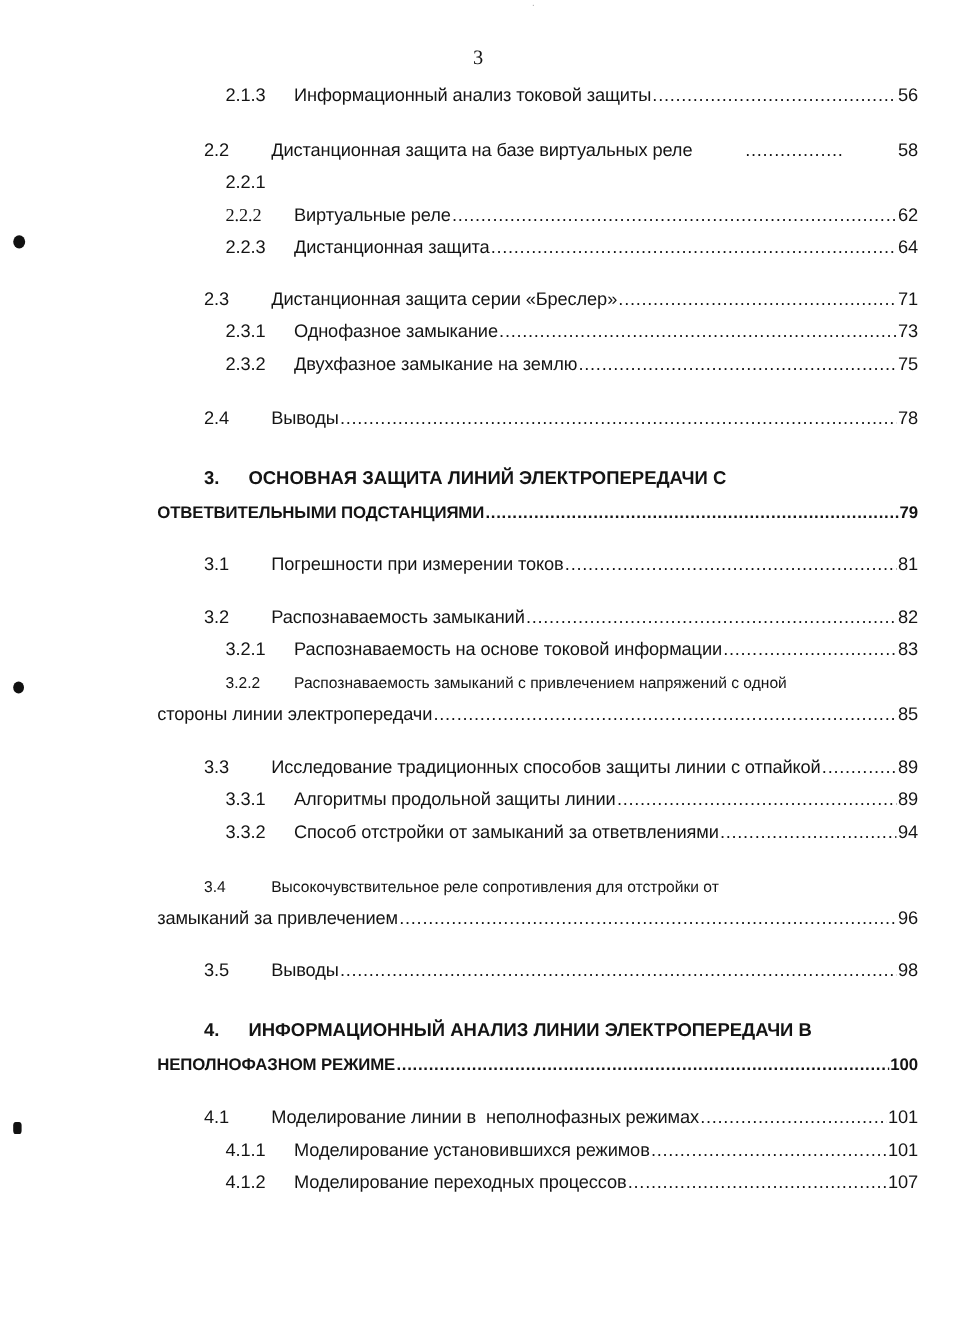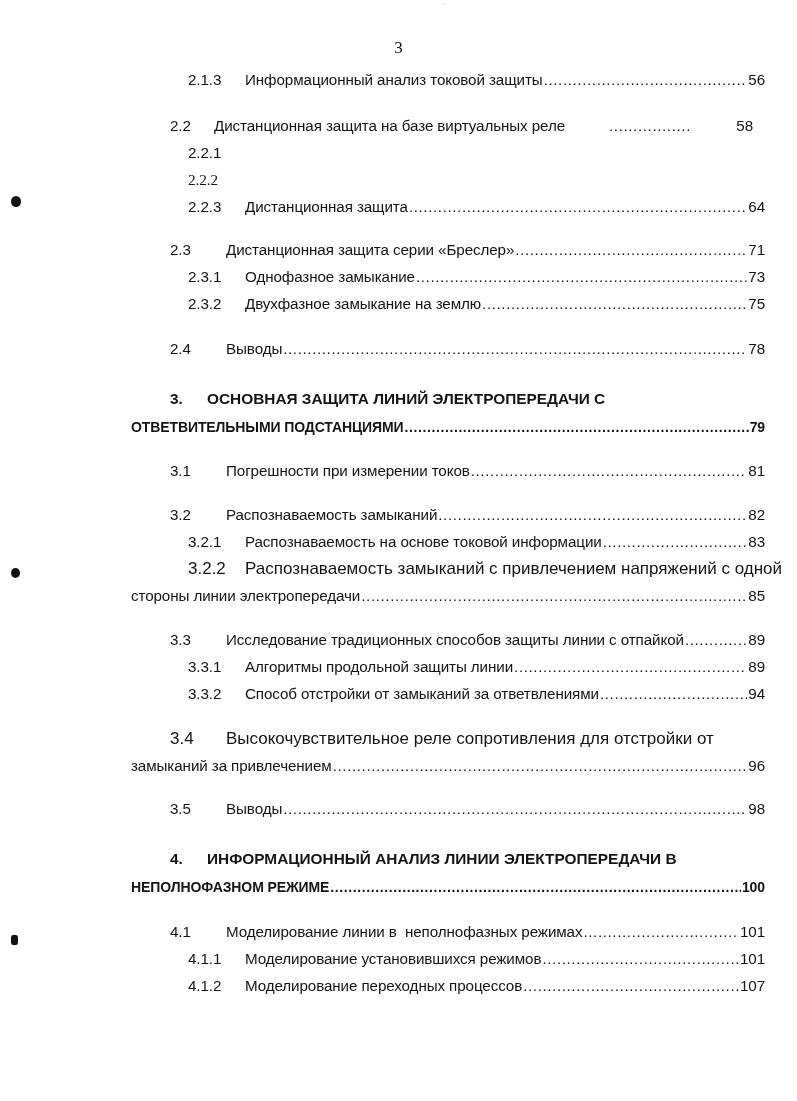--- a/index.html
+++ b/index.html
@@ -11,21 +11,21 @@
     .hole { position: absolute; background: #111; border-radius: 50%; }
     .row { position: absolute; left: 0; width: 797px; height: 24px; font-size: 15.2px; line-height: 24px;
            letter-spacing: -0.1px; }
     .row .num { position: absolute; top: 0; }
     .row .fill { position: absolute; top: 0; display: flex; align-items: baseline; white-space: nowrap; overflow: hidden; }
     .row .title { flex: 0 0 auto; }
     .row .dots { flex: 1 1 auto; overflow: hidden; white-space: nowrap; margin: 0 1px; letter-spacing: 0.6px; }
     .row .dots::before { content: "................................................................................................................................................................................................................................................................................................................"; }
     .row .page { flex: 0 0 auto; }
     .row.bold { font-weight: bold; font-size: 14px; }
-    .line-only { position: absolute; left: 0; width: 797px; height: 24px; line-height: 24px; font-size: 17px; }
+    .line-only { position: absolute; left: 0; width: 797px; height: 24px; line-height: 24px; font-size: 13px; }
     .line-only.bold { font-weight: bold; font-size: 15.4px; }
     .line-only span { position: absolute; top: 0; white-space: nowrap; }
   </style>
 </head>
 <body>
 
 <div class="speck"></div>
 <div class="page-number">3</div>
 
 <div class="hole" style="left:11px;top:196px;width:10px;height:11px;"></div>
@@ -36,33 +36,38 @@
   <span class="num" style="left:188px;">2.1.3</span>
   <div class="fill" style="left:245px;width:520px;">
     <span class="title">Информационный анализ токовой защиты</span>
     <span class="dots"></span>
     <span class="page">56</span>
   </div>
 </div>
 
 <div class="row" style="top:114px;">
   <span class="num" style="left:170px;">2.2</span>
-  <div class="fill" style="left:214px;width:539px;gap:43px;">
+  <div class="fill" style="left:226px;width:539px;gap:43px;">
     <span class="title">Дистанционная защита на базе виртуальных реле</span>
     <span class="dots"></span>
     <span class="page">58</span>
   </div>
 </div>
 
 <div class="row" style="top:141px;padding-left:16px;">
   <span class="num" style="left:188px;">2.2.1</span>
 </div>
 
 <div class="row" style="top:168px;">
   <span class="num" style="left:188px;font-family:Liberation Serif, serif;">2.2.2</span>
+  <div class="fill" style="left:245px;width:520px;">
+    <span class="title">Виртуальные реле</span>
+    <span class="dots"></span>
+    <span class="page">62</span>
+  </div>
 </div>
 
 <div class="row" style="top:195px;">
   <span class="num" style="left:188px;">2.2.3</span>
   <div class="fill" style="left:245px;width:520px;">
     <span class="title">Дистанционная защита</span>
     <span class="dots"></span>
     <span class="page">64</span>
   </div>
 </div>

